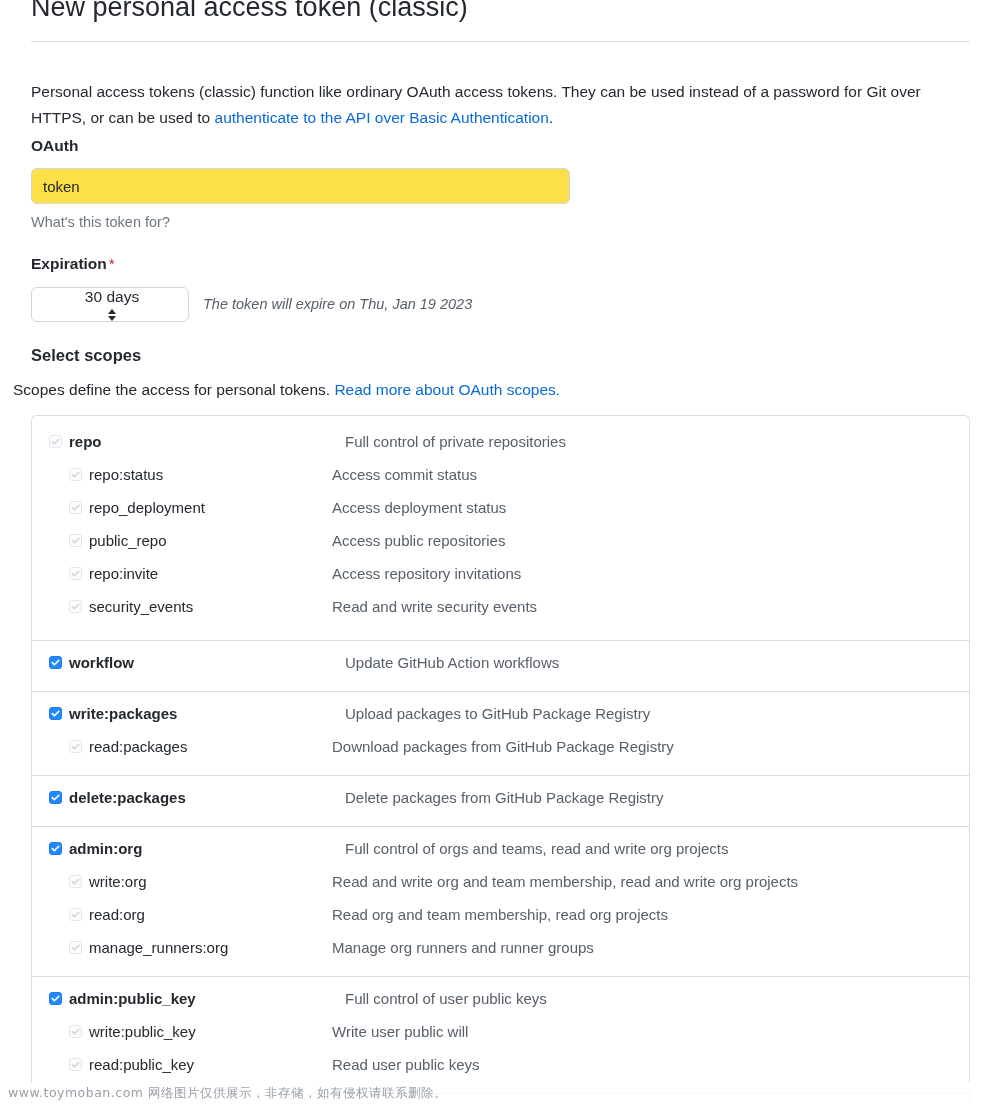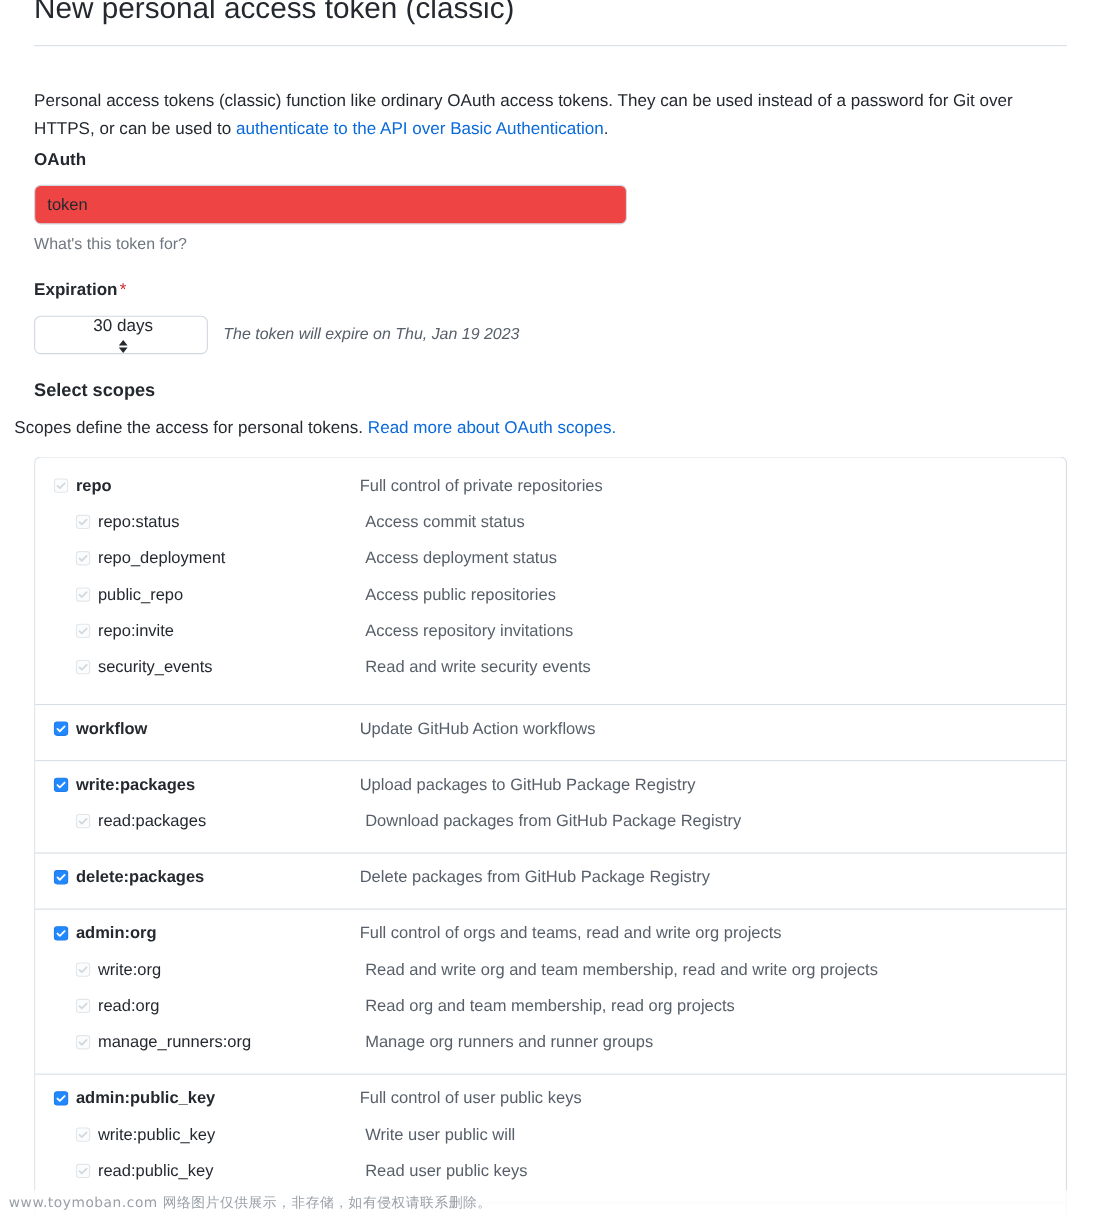--- a/index.html
+++ b/index.html
@@ -50,21 +50,21 @@
   }
   .label-note { top: 137px; }
   .label-exp { top: 255px; }
   .label-scopes { top: 346px; font-size: 16.5px; }
   .req-star { color: #cf222e; font-weight: normal; margin-left: 2px; }
 
   .note-input {
     position: absolute;
     top: 168px; left: 31px;
     width: 539px; height: 36px;
-    background: #ef4444;
+    background: #fde047;
     border: 1px solid #d0d7de;
     border-radius: 6px;
     font-family: "Liberation Sans", "DejaVu Sans", sans-serif;
     font-size: 15px;
     color: #24292f;
     padding: 0 11px;
     outline: none;
   }
   .note-help {
     position: absolute;
@@ -169,21 +169,21 @@
     font-weight: normal;
     position: absolute;
     left: 57px;
   }
   .scope-desc {
     position: absolute;
     font-size: 15px;
     color: #57606a;
     line-height: 27px;
   }
-  .scope-desc.parent { left: 295px; }
+  .scope-desc.parent { left: 313px; }
   .scope-desc.child { left: 300px; }
 
   .watermark {
     position: absolute;
     left: 0; bottom: 0;
     width: 1000px; height: 22px;
     background: rgba(255,255,255,0.82);
     display: flex;
     align-items: center;
     padding-left: 8px;

